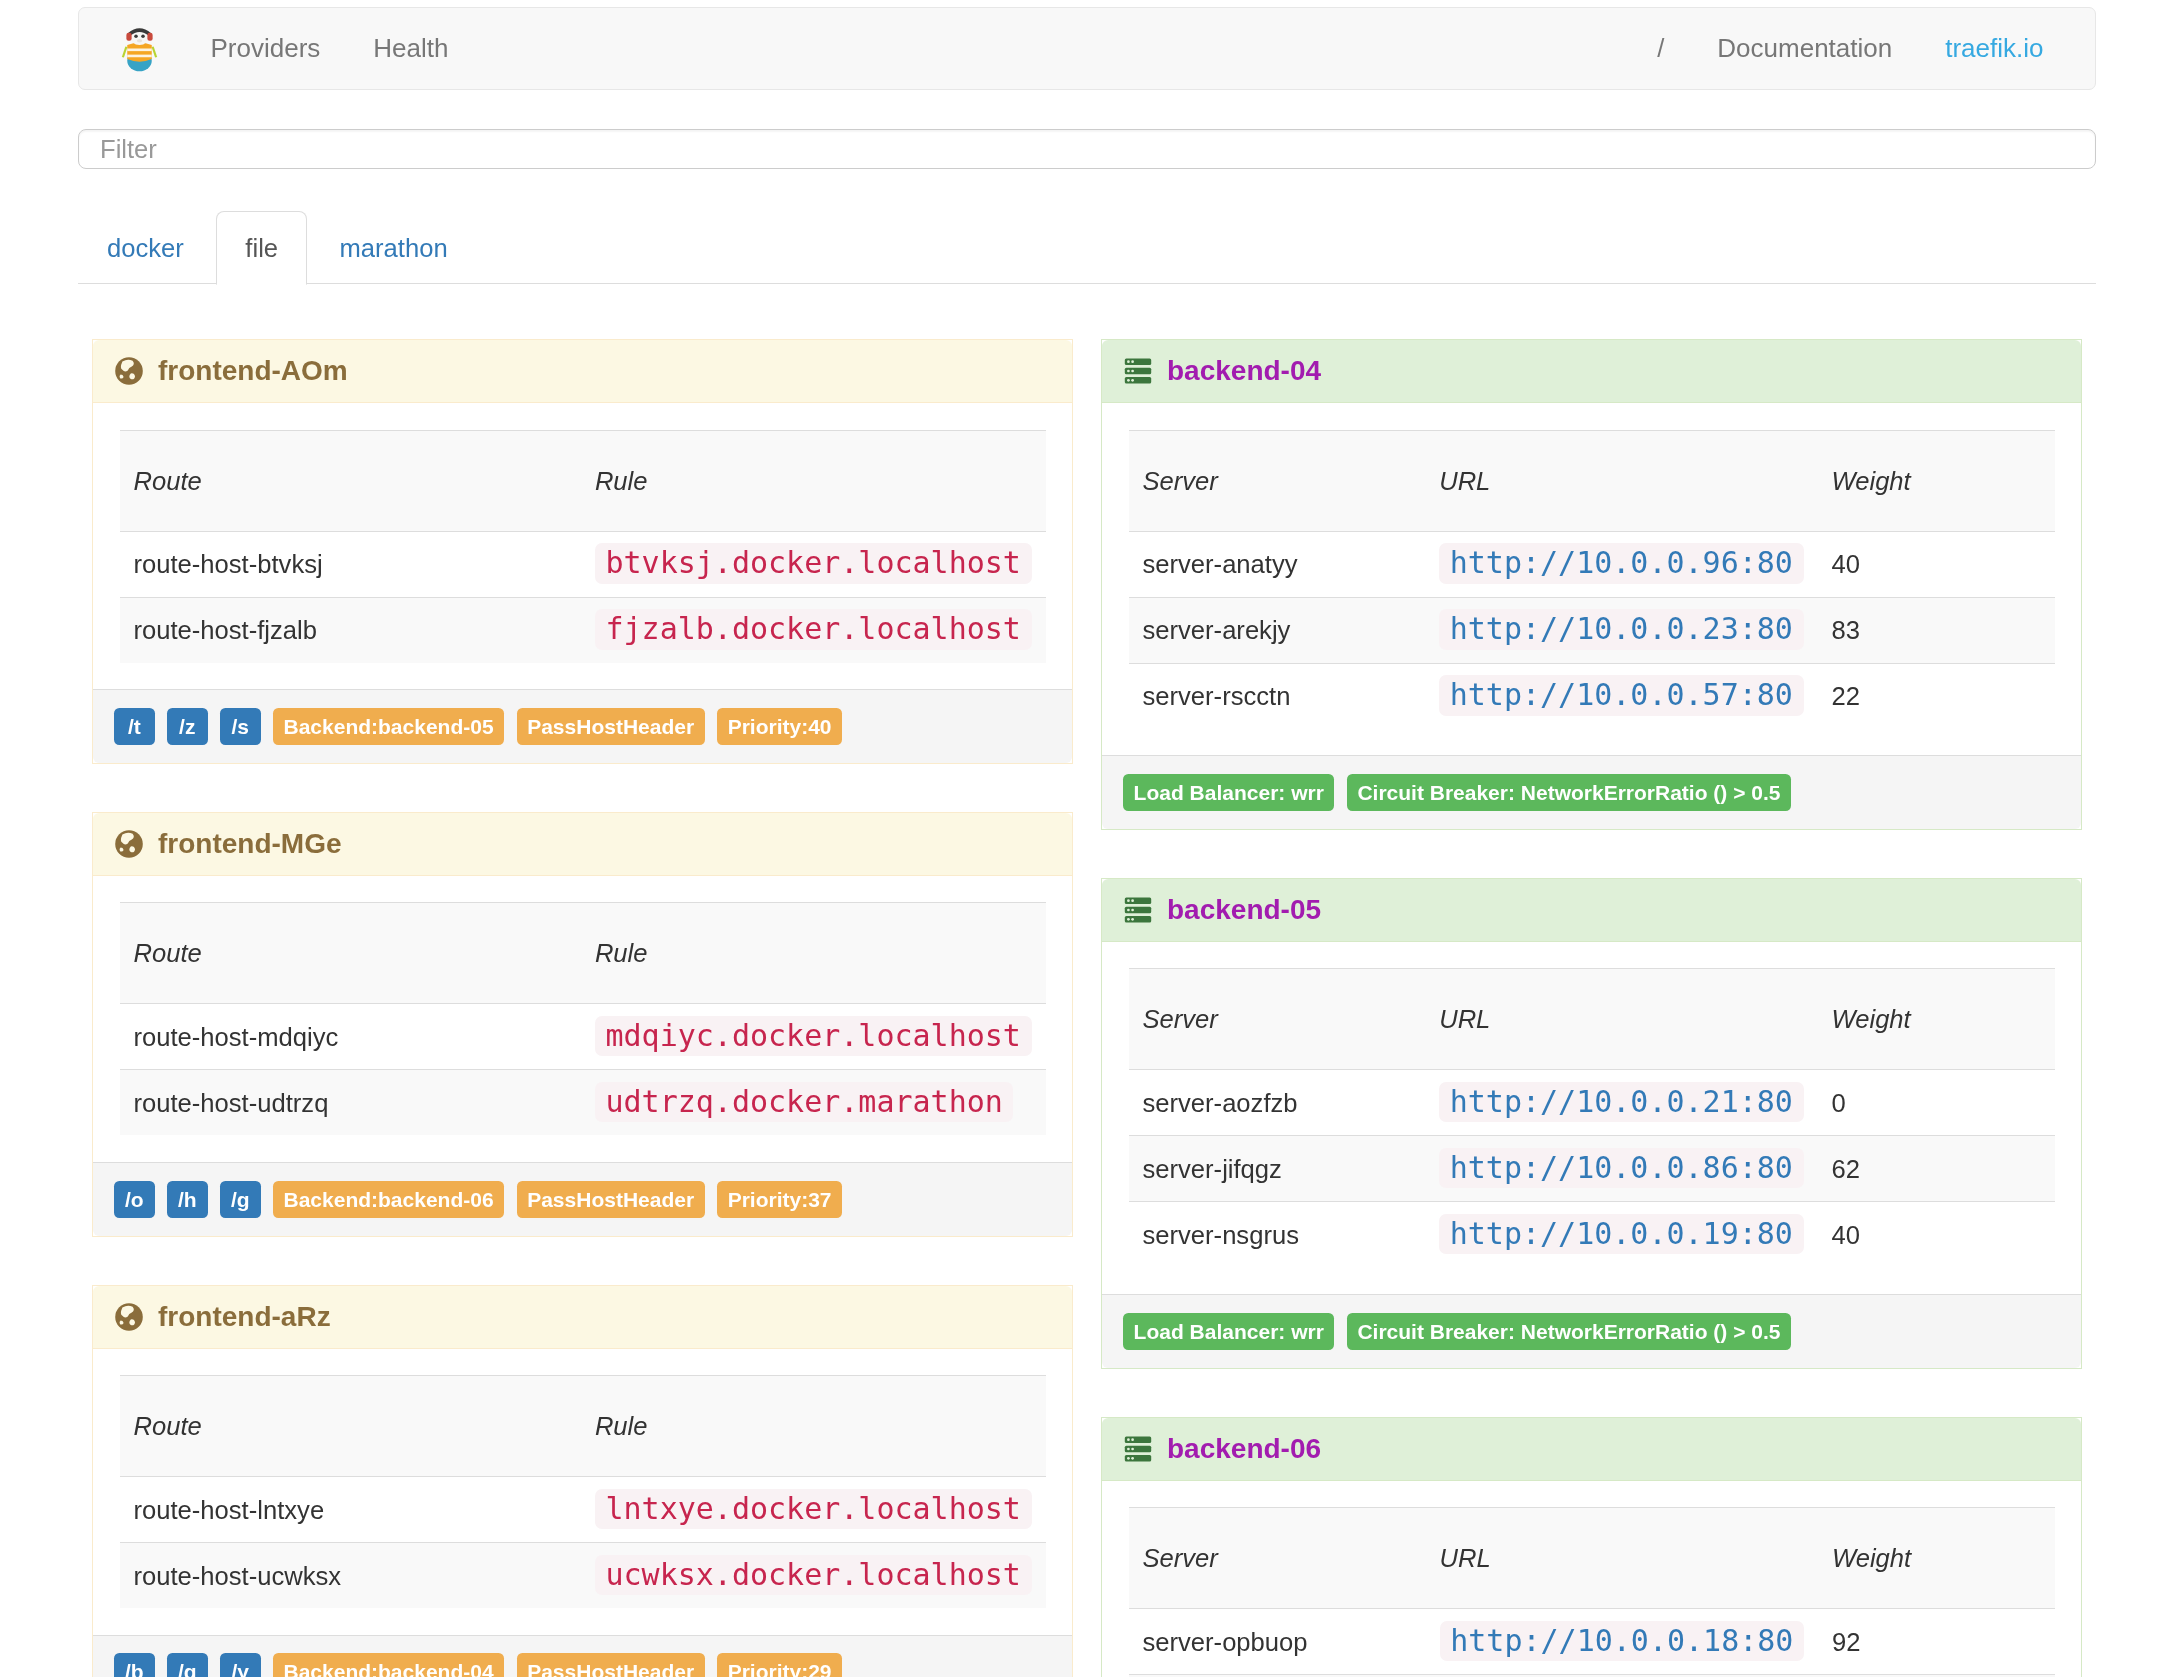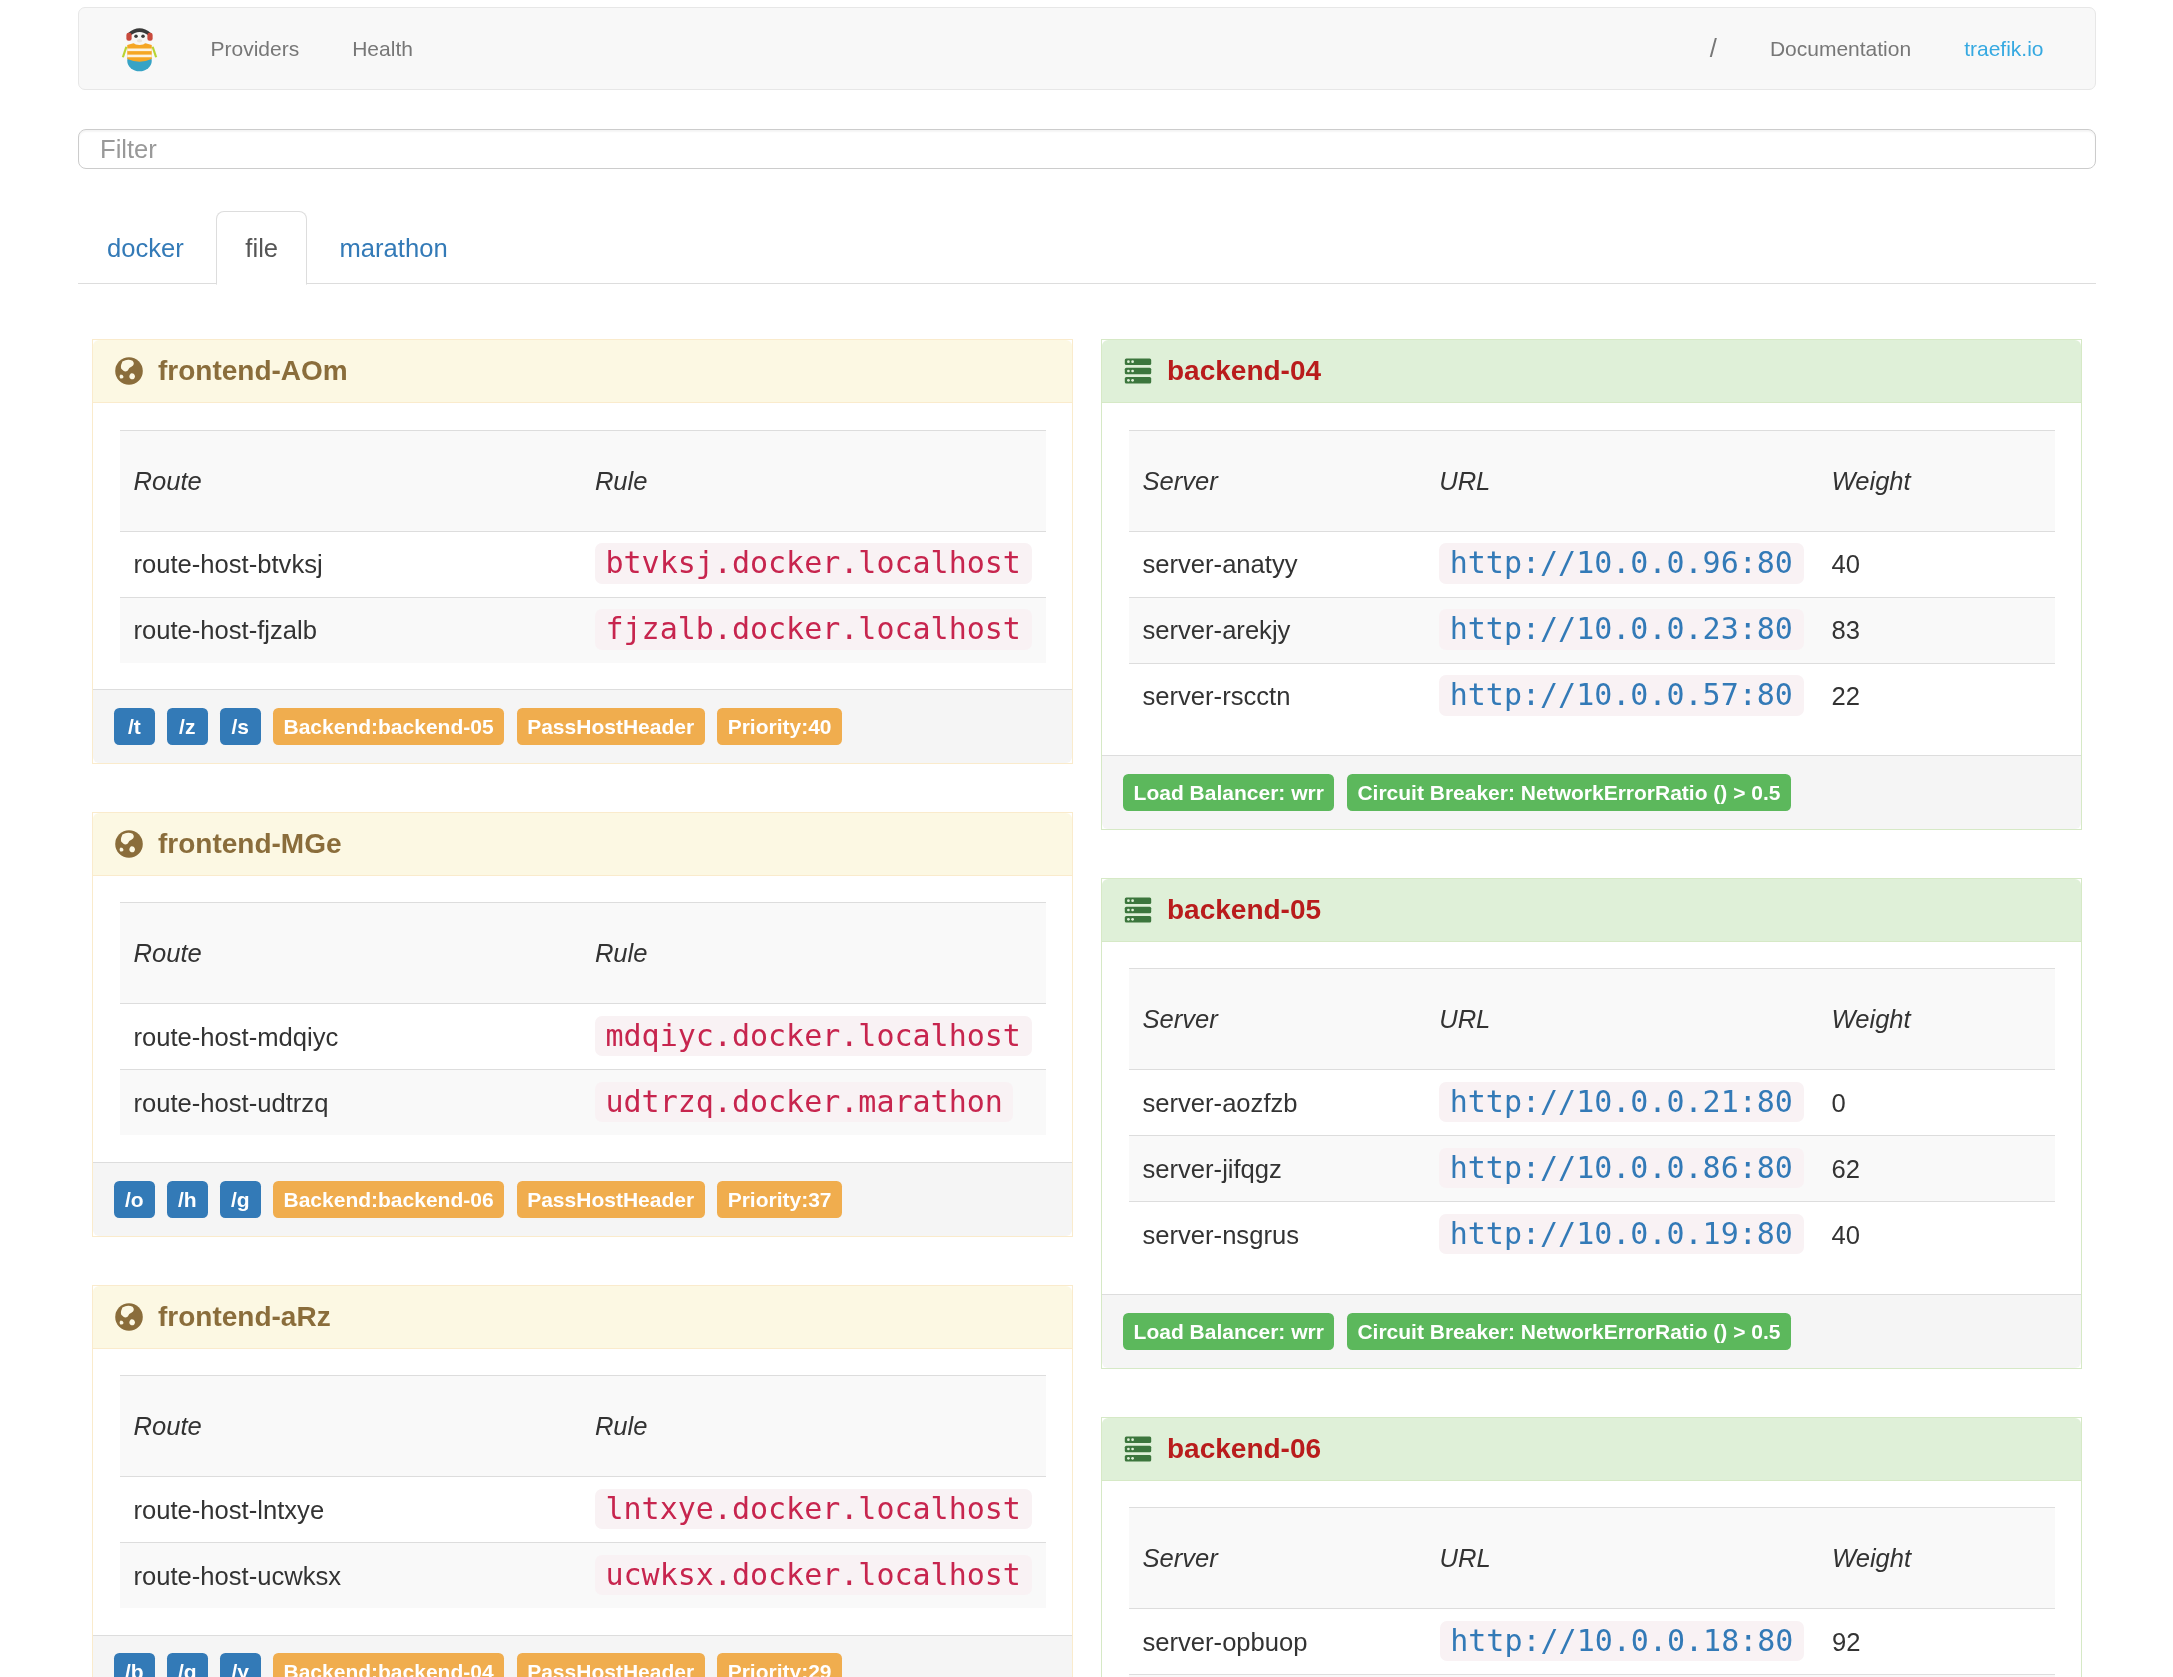--- a/index.html
+++ b/index.html
@@ -19,21 +19,21 @@
     height: 81px;
     background: #f8f8f8;
     border: 1.8px solid #e7e7e7;
     border-radius: 7px;
     display: flex;
     align-items: center;
     padding: 0 25px;
   }
   .navbar .logo { width: 39px; height: 49px; margin: 0 25px 0 16px; display: inline-block; }
   .nav-link {
-    font-size: 21px;
+    font-size: 26px;
     color: #777;
     text-decoration: none;
     padding: 0 26.5px;
     cursor: pointer;
   }
   .nav-right { margin-left: auto; display: flex; align-items: center; }
   .nav-sep { font-size: 25.6px; color: #777; padding: 0 26.5px; }
   .nav-link.brand { color: #36a9e1; }
 
   
@@ -87,21 +87,21 @@
     gap: 14px;
     padding: 15px 21px;
     font-size: 28px;
     font-weight: bold;
     border-bottom: 1.8px solid;
     border-radius: 6.2px 6.2px 0 0;
   }
   .panel-warning { border-color: #faebcc; }
   .panel-warning .panel-heading { background: #fcf8e3; color: #8a6d3b; border-bottom-color: #faebcc; }
   .panel-success { border-color: #d6e9c6; }
-  .panel-success .panel-heading { background: #dff0d8; color: #b91c1c; border-bottom-color: #d6e9c6; }
+  .panel-success .panel-heading { background: #dff0d8; color: #a21caf; border-bottom-color: #d6e9c6; }
   .panel-body { background: #fff; padding: 26.5px; }
   .panel-footer {
     background: #f5f5f5;
     border-top: 1.8px solid #ddd;
     border-radius: 0 0 6.2px 6.2px;
     padding: 17.6px 21px;
     display: flex;
     align-items: center;
     gap: 12.4px;
     flex-wrap: wrap;

